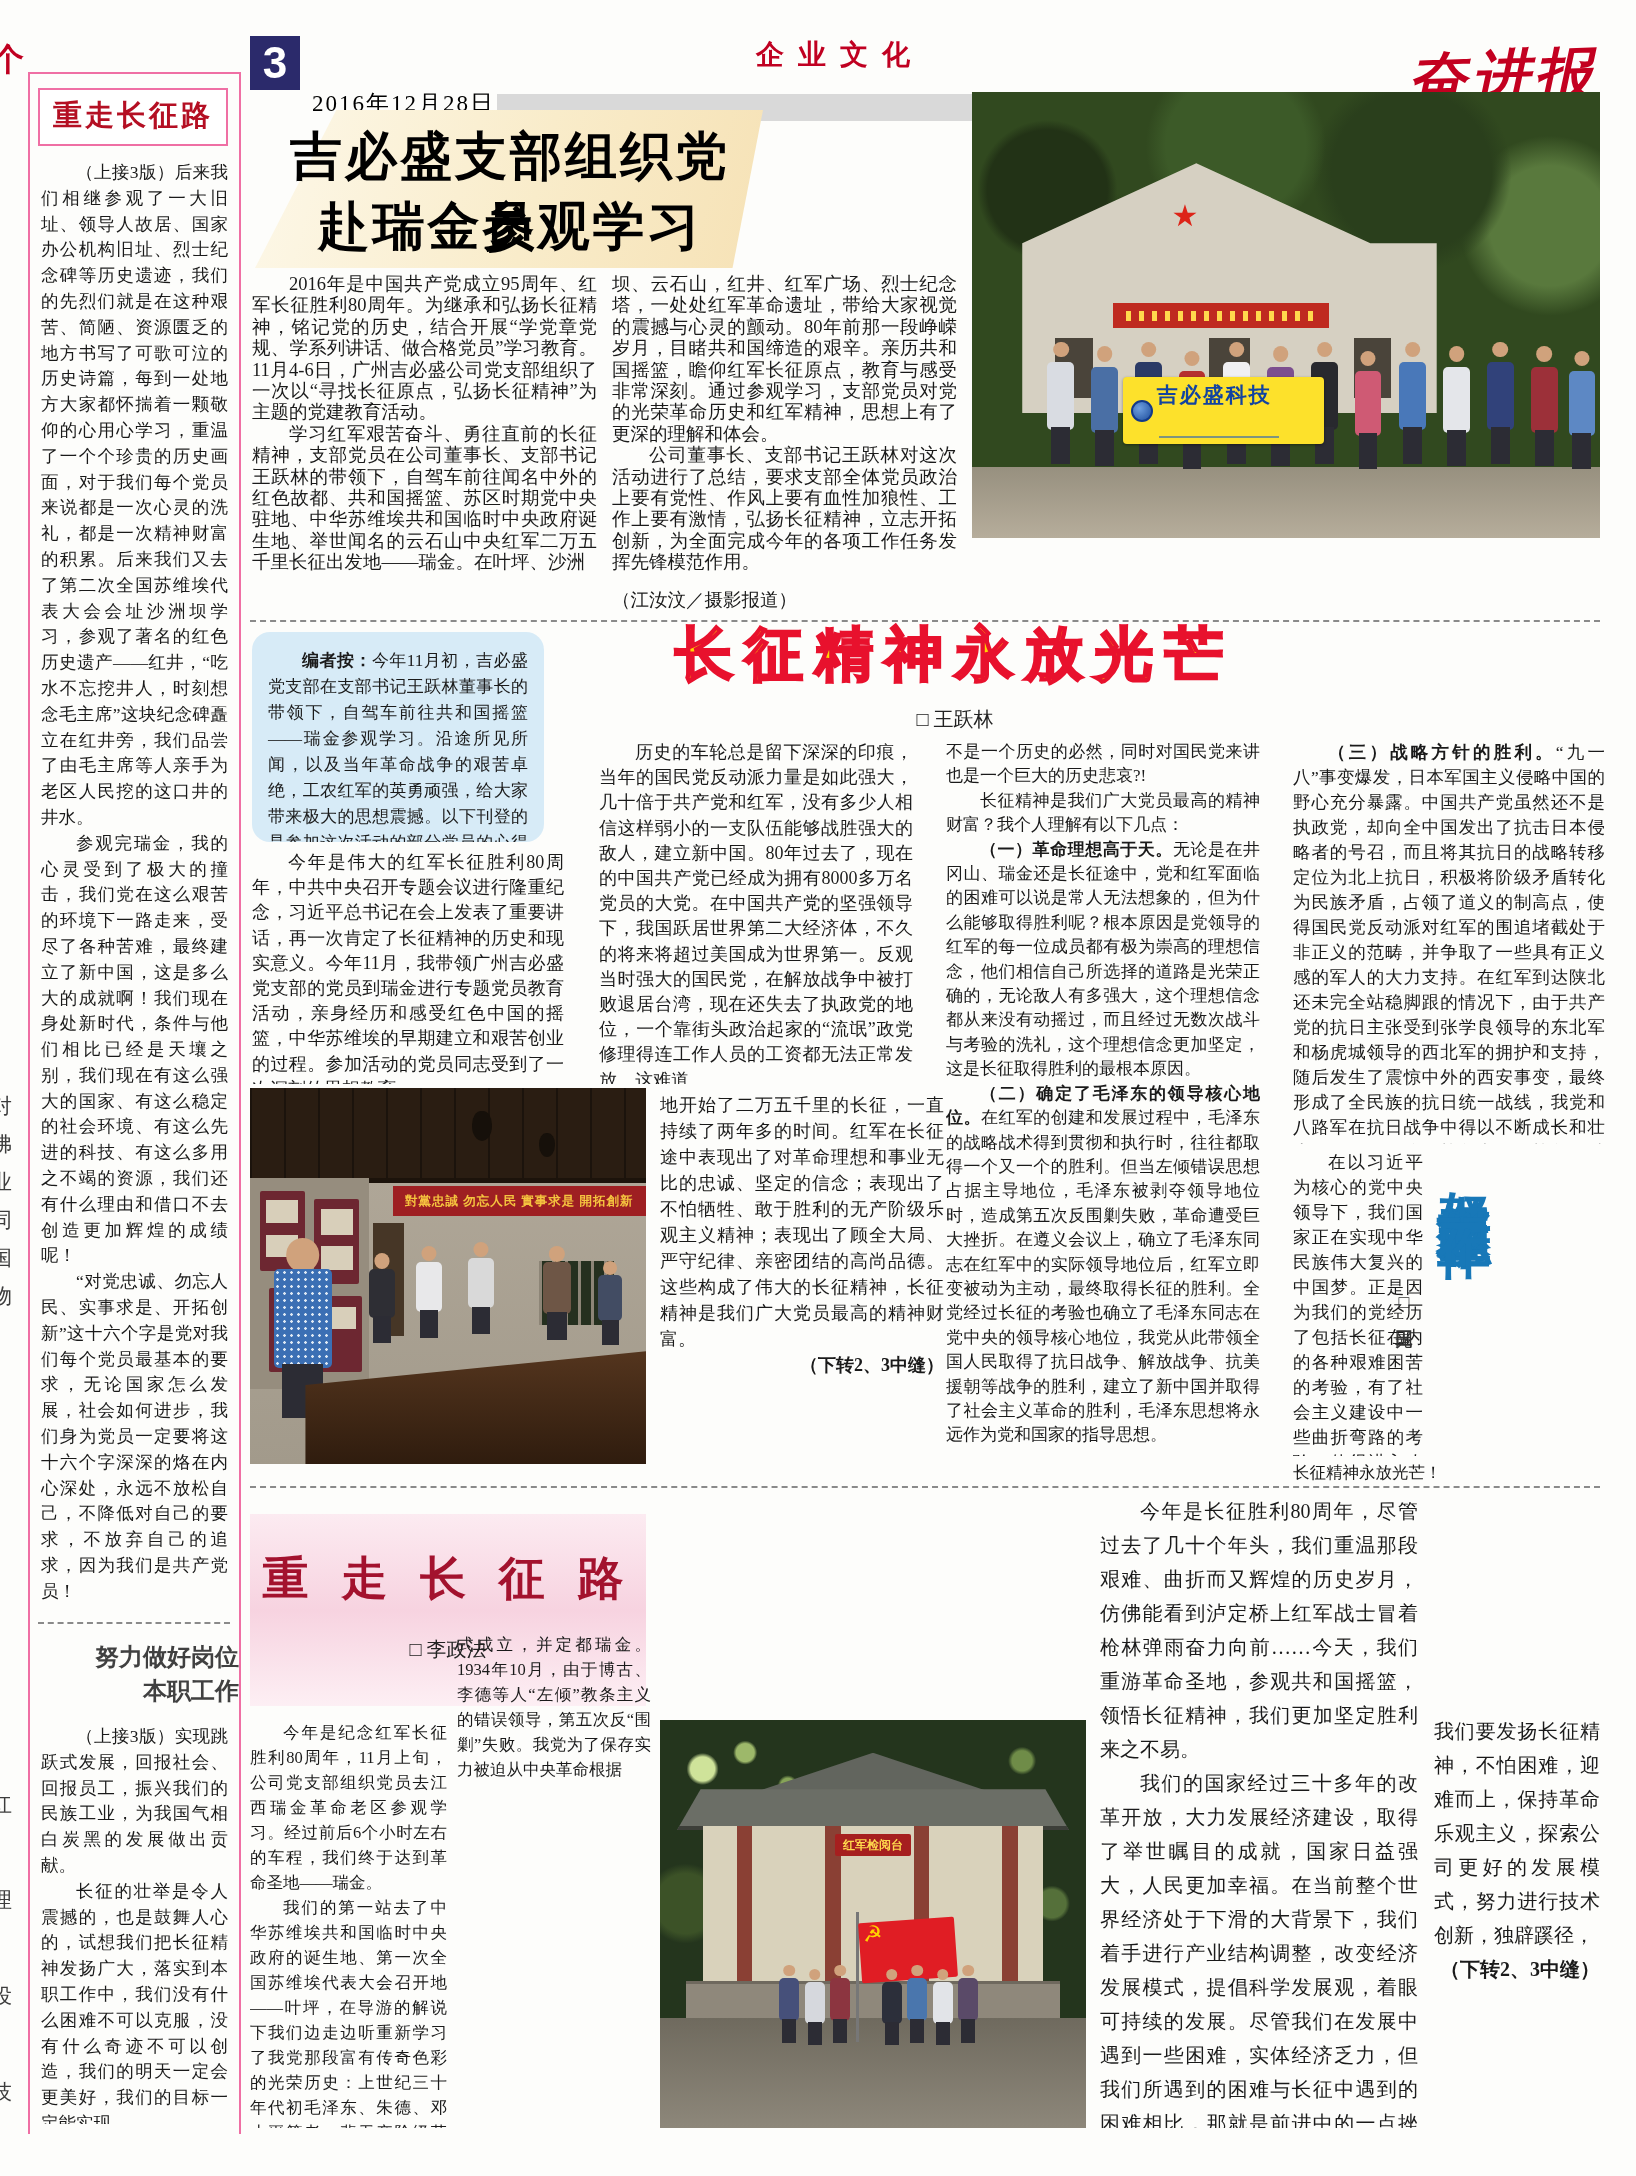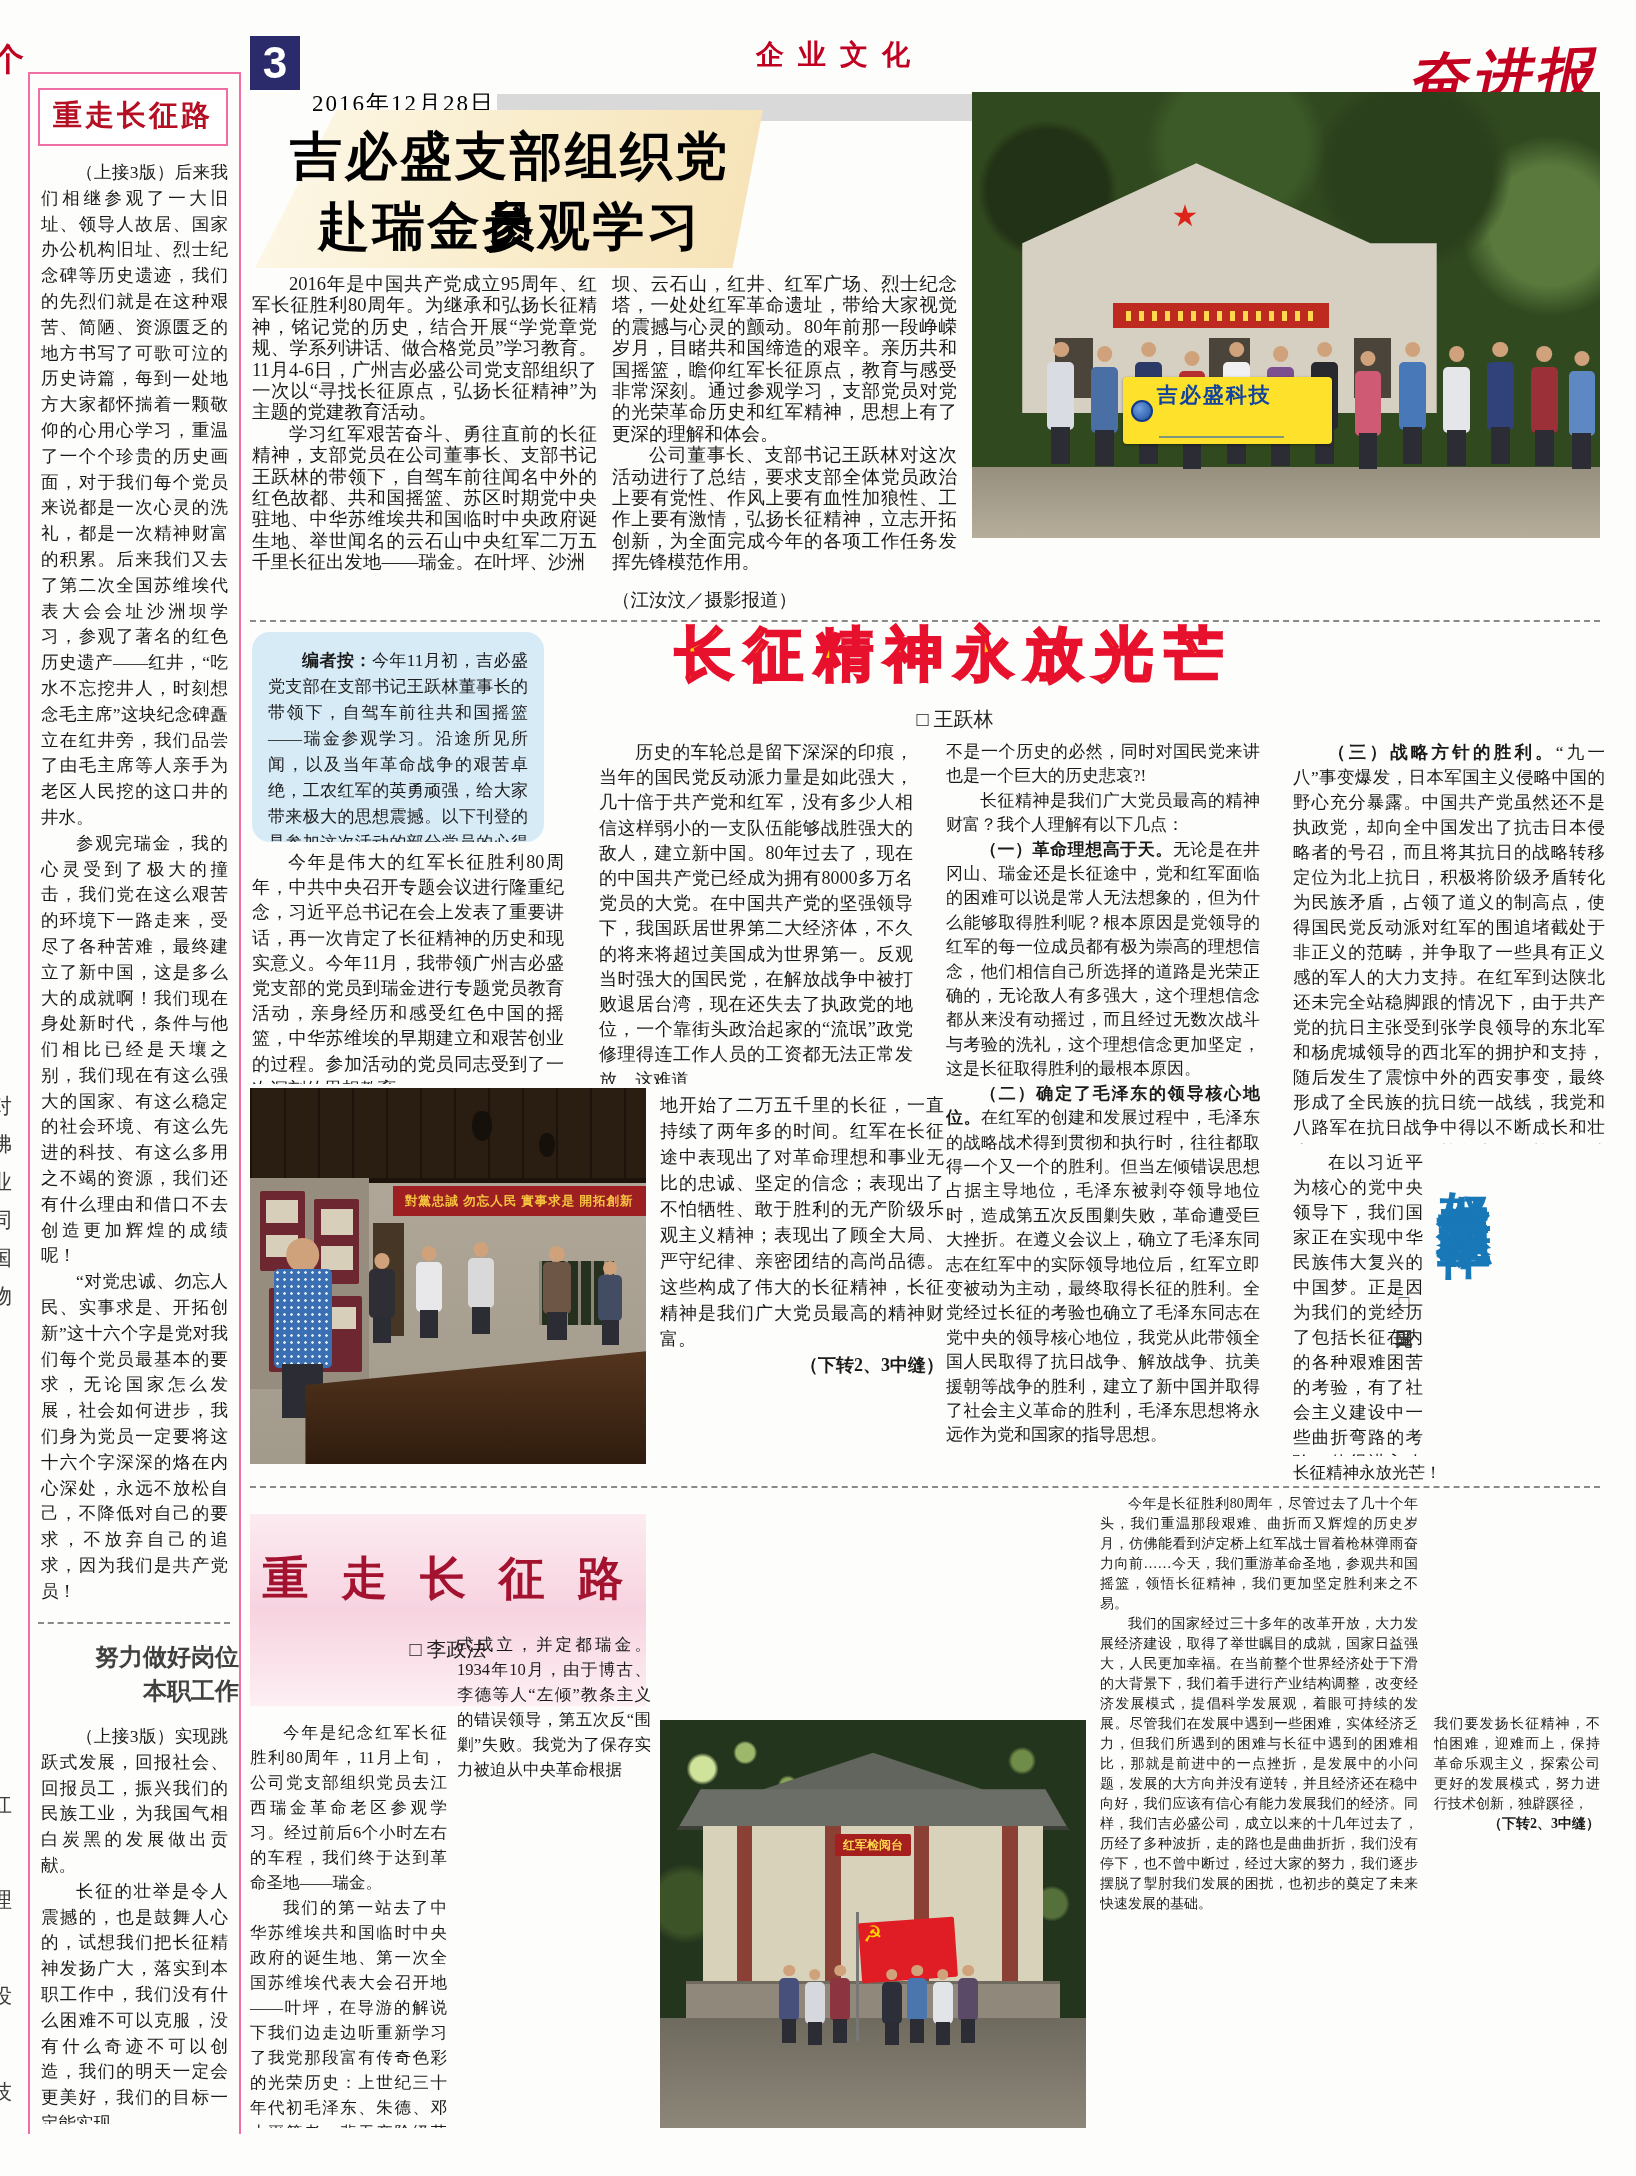--- a/index.html
+++ b/index.html
@@ -52,21 +52,21 @@
   .pinkbox{background:linear-gradient(180deg,#fcebf1 0%,#f7d3e0 50%,#fdeff4 100%);}
   .b-hl{font-family:"Liberation Sans",sans-serif;font-weight:900;font-size:46px;
         color:#a3122e;letter-spacing:10px;text-align:center;}
   .b-col{font-size:16.5px;line-height:25px;}
   .b-col3{font-size:18px;line-height:26px;}
   .cont{text-align:right;font-weight:bold;}
   
   .v-title{writing-mode:vertical-rl;font-family:"Liberation Sans",sans-serif;font-weight:900;
            font-size:54px;color:#1878b8;letter-spacing:4px;}
   .v-byline{writing-mode:vertical-rl;font-size:18px;color:#333;}
-  .r-col{font-size:14px;line-height:20px;}
+  .r-col{font-size:20px;line-height:34px;}
   
   .photo{overflow:hidden;}
   .photoA{background:#31491f;
     background-image:radial-gradient(circle at 12% 22%,#223216 0 60px,transparent 70px),
       radial-gradient(circle at 42% 12%,#3c5a28 0 70px,transparent 90px),
       radial-gradient(circle at 70% 18%,#2a3f1c 0 80px,transparent 100px),
       radial-gradient(circle at 92% 30%,#59793d 0 60px,transparent 90px),
       radial-gradient(circle at 25% 45%,#273a18 0 70px,transparent 100px);}
   .bldg{background:#d6d0c2;clip-path:polygon(0 32%,42% 0,84% 32%,100% 32%,100% 100%,0 100%);}
   .bstar{color:#dd2418;font-size:30px;font-family:"DejaVu Sans",sans-serif;}
@@ -74,21 +74,21 @@
   .bbanner::after{content:"";position:absolute;left:6%;right:6%;top:30%;height:40%;
     background:repeating-linear-gradient(90deg,#ffd94d 0 5px,transparent 5px 13px);}
   .win{background:#4a443a;}
   .path{background:linear-gradient(180deg,#97907f,#b6ad9b);}
   .person{position:absolute;}
   .person::before{content:"";position:absolute;top:0;left:50%;transform:translateX(-50%);
     width:58%;aspect-ratio:1/1;border-radius:50%;background:#d0a27c;}
   .person .torso{position:absolute;top:17%;left:0;right:0;bottom:28%;border-radius:5px;background:var(--c,#888);}
   .person .legs{position:absolute;bottom:0;left:15%;right:15%;height:30%;background:#2c2c34;}
   .person.dots .torso{background-image:radial-gradient(#dfe9f4 1.2px,transparent 1.5px);background-size:7px 7px;background-color:var(--c);}
-  .ybanner{background:#fde12b;border-radius:4px;box-shadow:0 1px 3px rgba(0,0,0,.4);padding-left:8px;}
+  .ybanner{background:#fde12b;border-radius:4px;box-shadow:0 1px 3px rgba(0,0,0,.4);}
   .ybanner .logo{position:absolute;left:8px;top:50%;transform:translateY(-50%);width:18px;height:18px;
     border-radius:50%;background:radial-gradient(circle at 35% 35%,#6e9fe0,#1d4d9b);border:2px solid #12398a;}
   .ybanner .txt{position:absolute;left:34px;top:4px;font-family:"Liberation Sans",sans-serif;
     font-weight:900;font-size:21px;color:#1243a0;letter-spacing:2px;}
   .ybanner .sub{position:absolute;left:36px;bottom:6px;width:60%;height:2px;background:#2a63b8;opacity:.6;}
   .photoB{background:linear-gradient(180deg,#b3aa9b,#a29a8b);}
   .ceiling{background:#2a1d12;background-image:repeating-linear-gradient(90deg,rgba(0,0,0,.35) 0 2px,transparent 2px 34px);border-bottom:5px solid #1c130b;}
   .lantern{background:#16100a;border-radius:45% 45% 50% 50%;}
   .exhibit{background:#968d7e;}
   .panel{position:absolute;background:#6d2731;border-radius:2px;}

